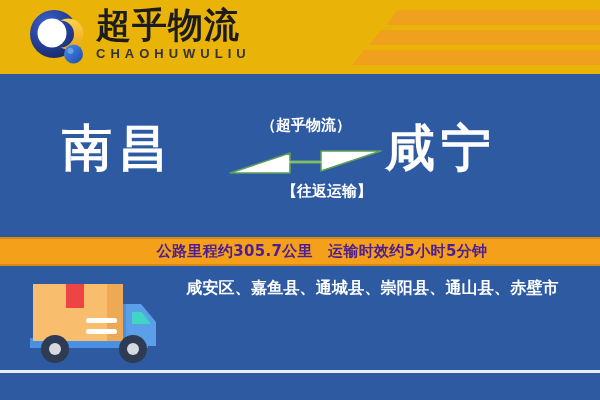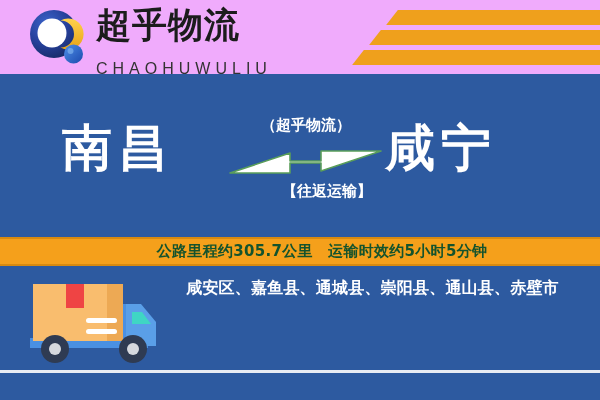--- a/index.html
+++ b/index.html
@@ -19,21 +19,21 @@
     background: #2d5aa0;
     overflow: hidden;
   }
 
   
   #header {
     position: absolute;
     left: 0; top: 0;
     width: 600px;
     height: 74px;
-    background: #f0abfc;
+    background: #eab308;
     overflow: hidden;
   }
 
   #logo-mark {
     position: absolute;
     left: 28px; top: 9px;
     width: 58px; height: 58px;
   }
 
   #brand-block {
@@ -46,24 +46,24 @@
     font-family: "DejaVu Sans", "Liberation Sans", sans-serif;
     font-size: 35px;
     font-weight: bold;
     line-height: 38px;
     color: #1c1c1c;
     letter-spacing: 1px;
     white-space: nowrap;
   }
 
   #brand-pinyin {
-    margin-top: 16px;
+    margin-top: 2px;
     font-family: "Liberation Sans", sans-serif;
-    font-size: 16px;
-    font-weight: normal;
+    font-size: 13px;
+    font-weight: bold;
     letter-spacing: 5.0px;
     color: #333333;
     white-space: nowrap;
   }
 
   .stripe {
     position: absolute;
     height: 15px;
     background: #efa01c;
   }
@@ -132,21 +132,21 @@
     border-bottom: 2px solid #d88a10;
     display: flex;
     align-items: center;
     justify-content: center;
   }
 
   #info-bar-text {
     font-family: "DejaVu Sans", "Liberation Sans", sans-serif;
     font-size: 15px;
     font-weight: bold;
-    color: #14532d;
+    color: #4c1d95;
     white-space: nowrap;
     letter-spacing: 0.3px;
     margin-left: 44px;
   }
 
   
   #destinations {
     position: absolute;
     left: 160px; top: 278px;
     width: 425px;

